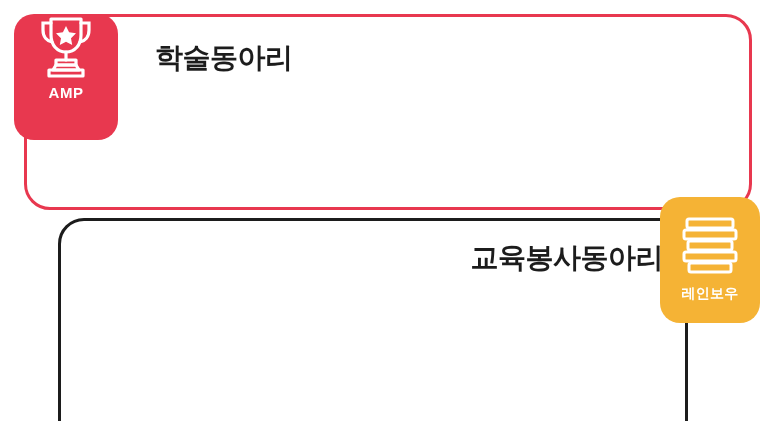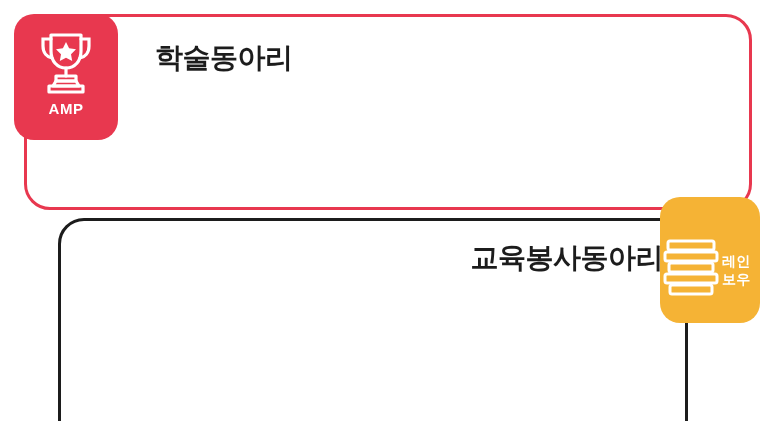--- a/index.html
+++ b/index.html
@@ -37,21 +37,20 @@
     top: 14px;
     width: 104px;
     height: 126px;
     background: #e8384f;
     border-radius: 20px 20px 20px 20px;
     box-sizing: border-box;
     display: flex;
     flex-direction: column;
     align-items: center;
     justify-content: flex-start;
-    padding-top: 16px;
     z-index: 5;
   }
   .badge-amp .trophy {
     width: 58px;
     height: 66px;
     display: block;
   }
   .badge-amp .badge-label {
     color: #ffffff;
     font-size: 15px;
@@ -101,20 +100,21 @@
   .badge-rainbow {
     position: absolute;
     left: 660px;
     top: 197px;
     width: 100px;
     height: 126px;
     background: #f5b335;
     border-radius: 20px;
     box-sizing: border-box;
     display: flex;
+    flex-direction: column;
     align-items: center;
     justify-content: flex-start;
     padding-top: 16px;
     z-index: 6;
   }
   .badge-rainbow .books {
     width: 62px;
     height: 66px;
     display: block;
   }

